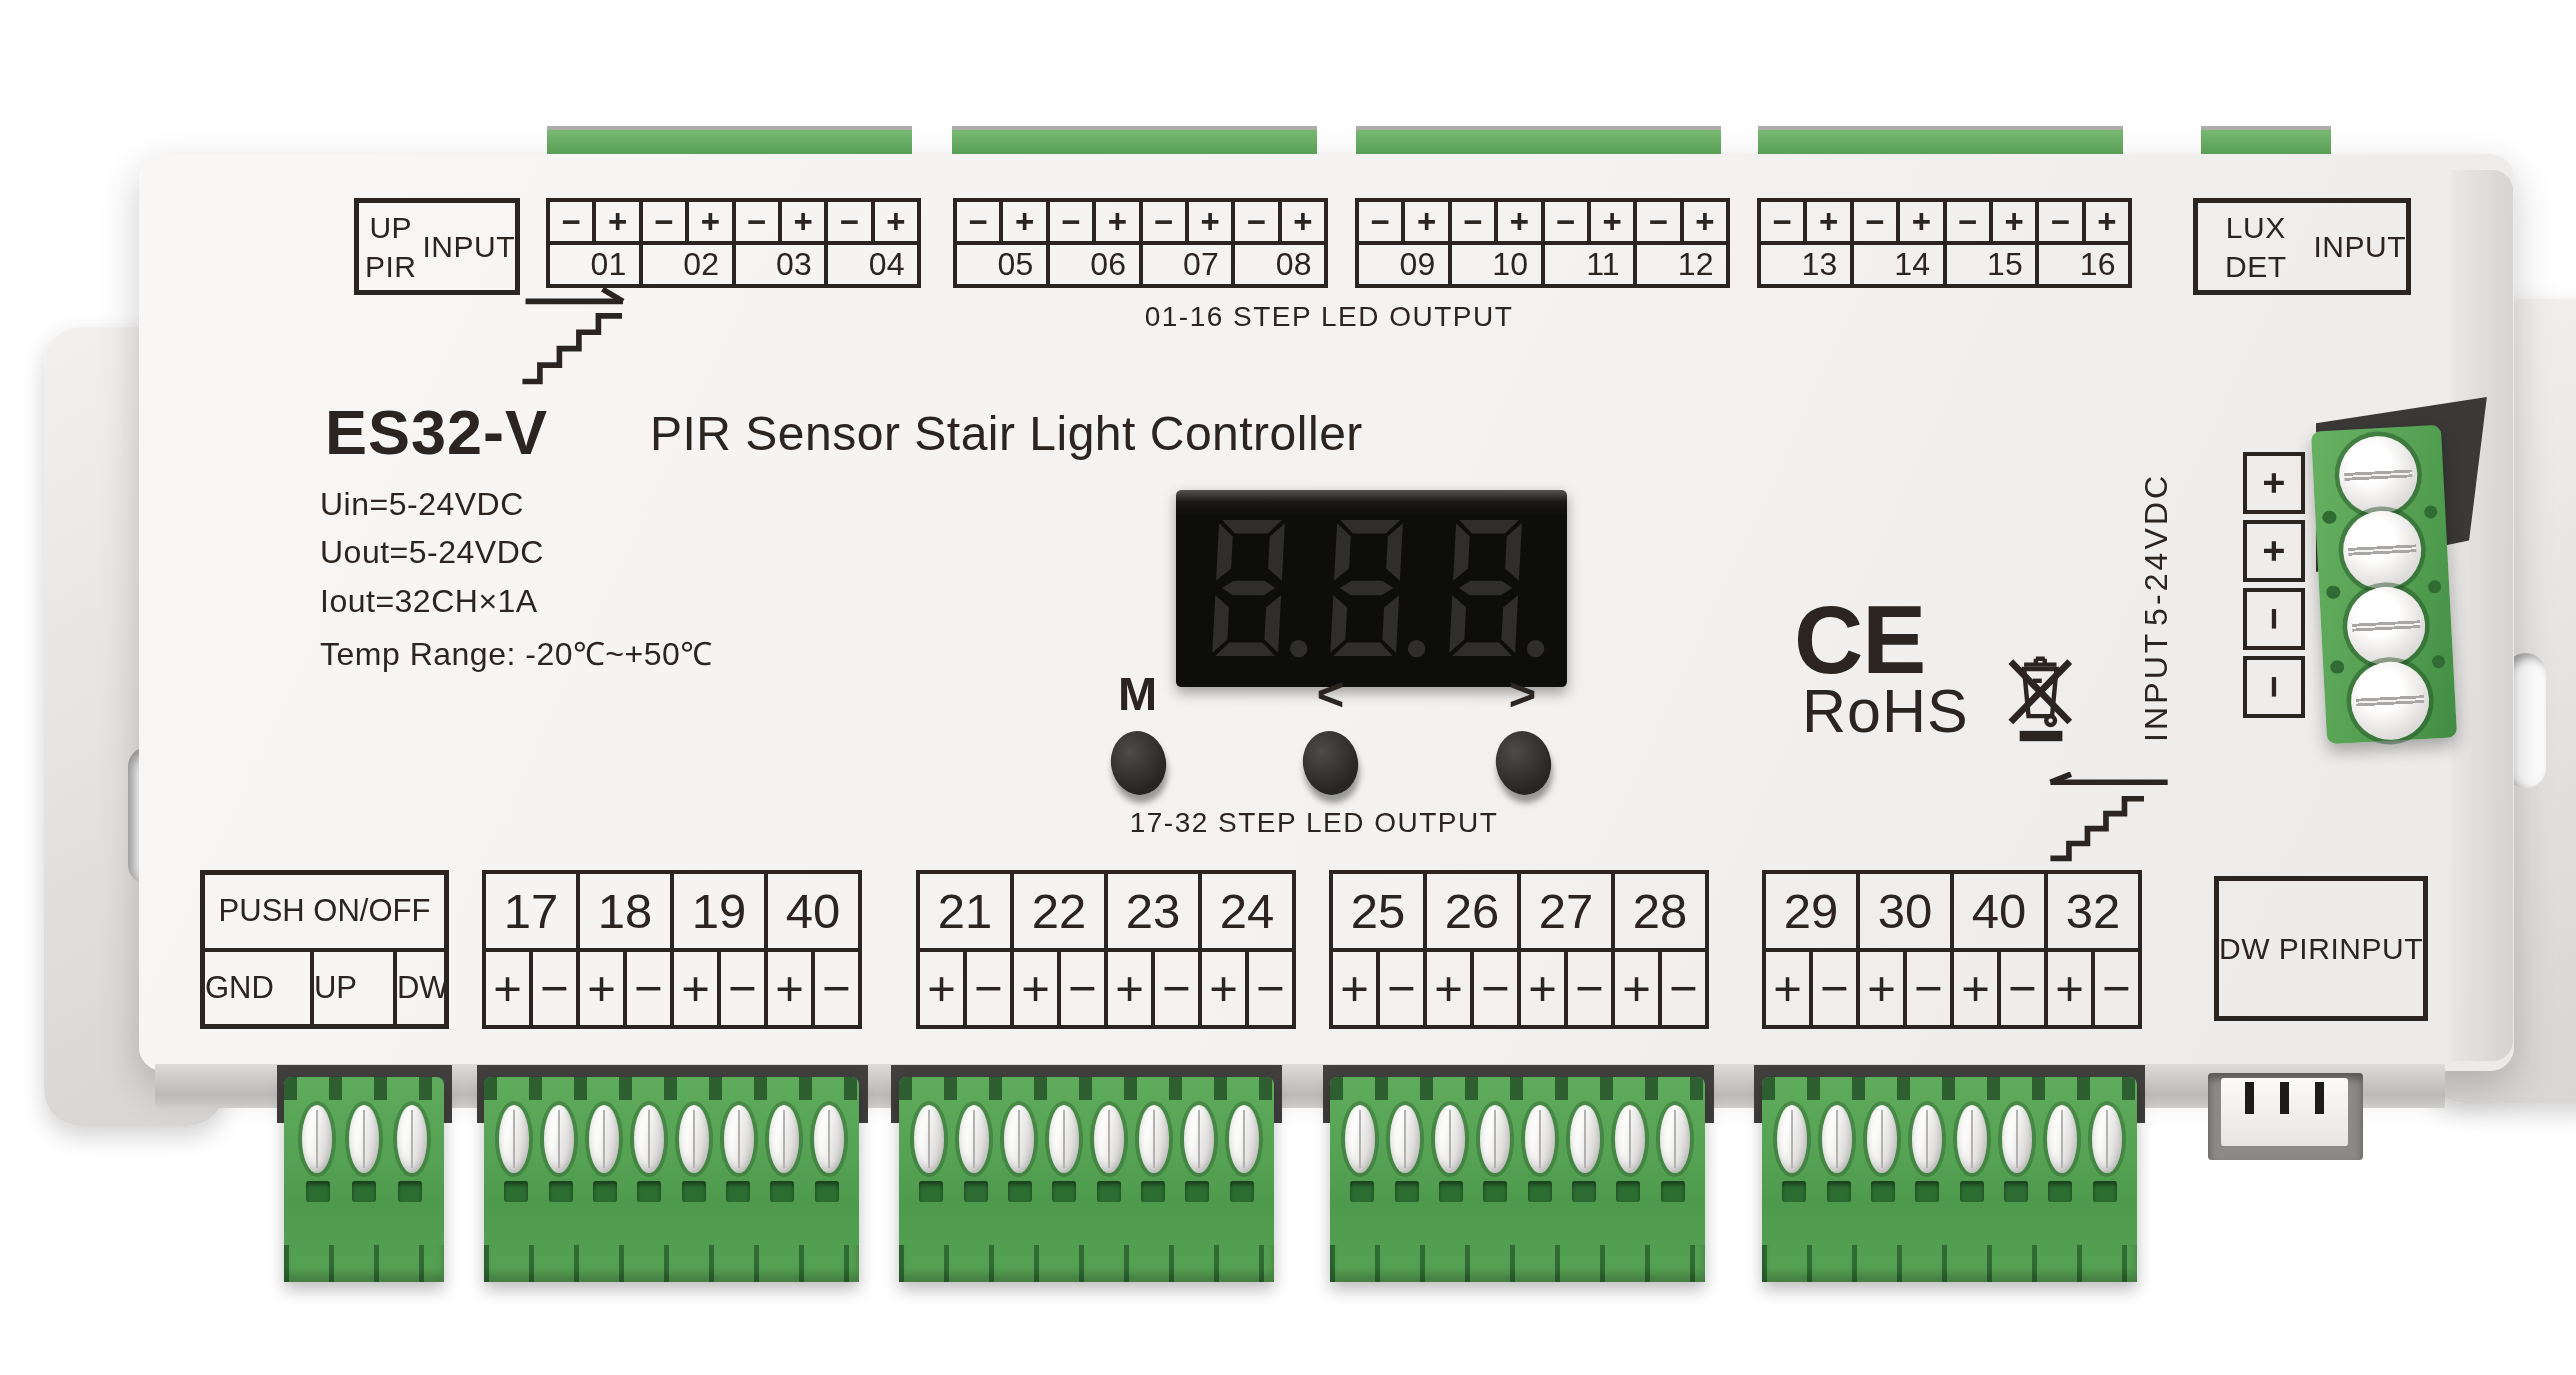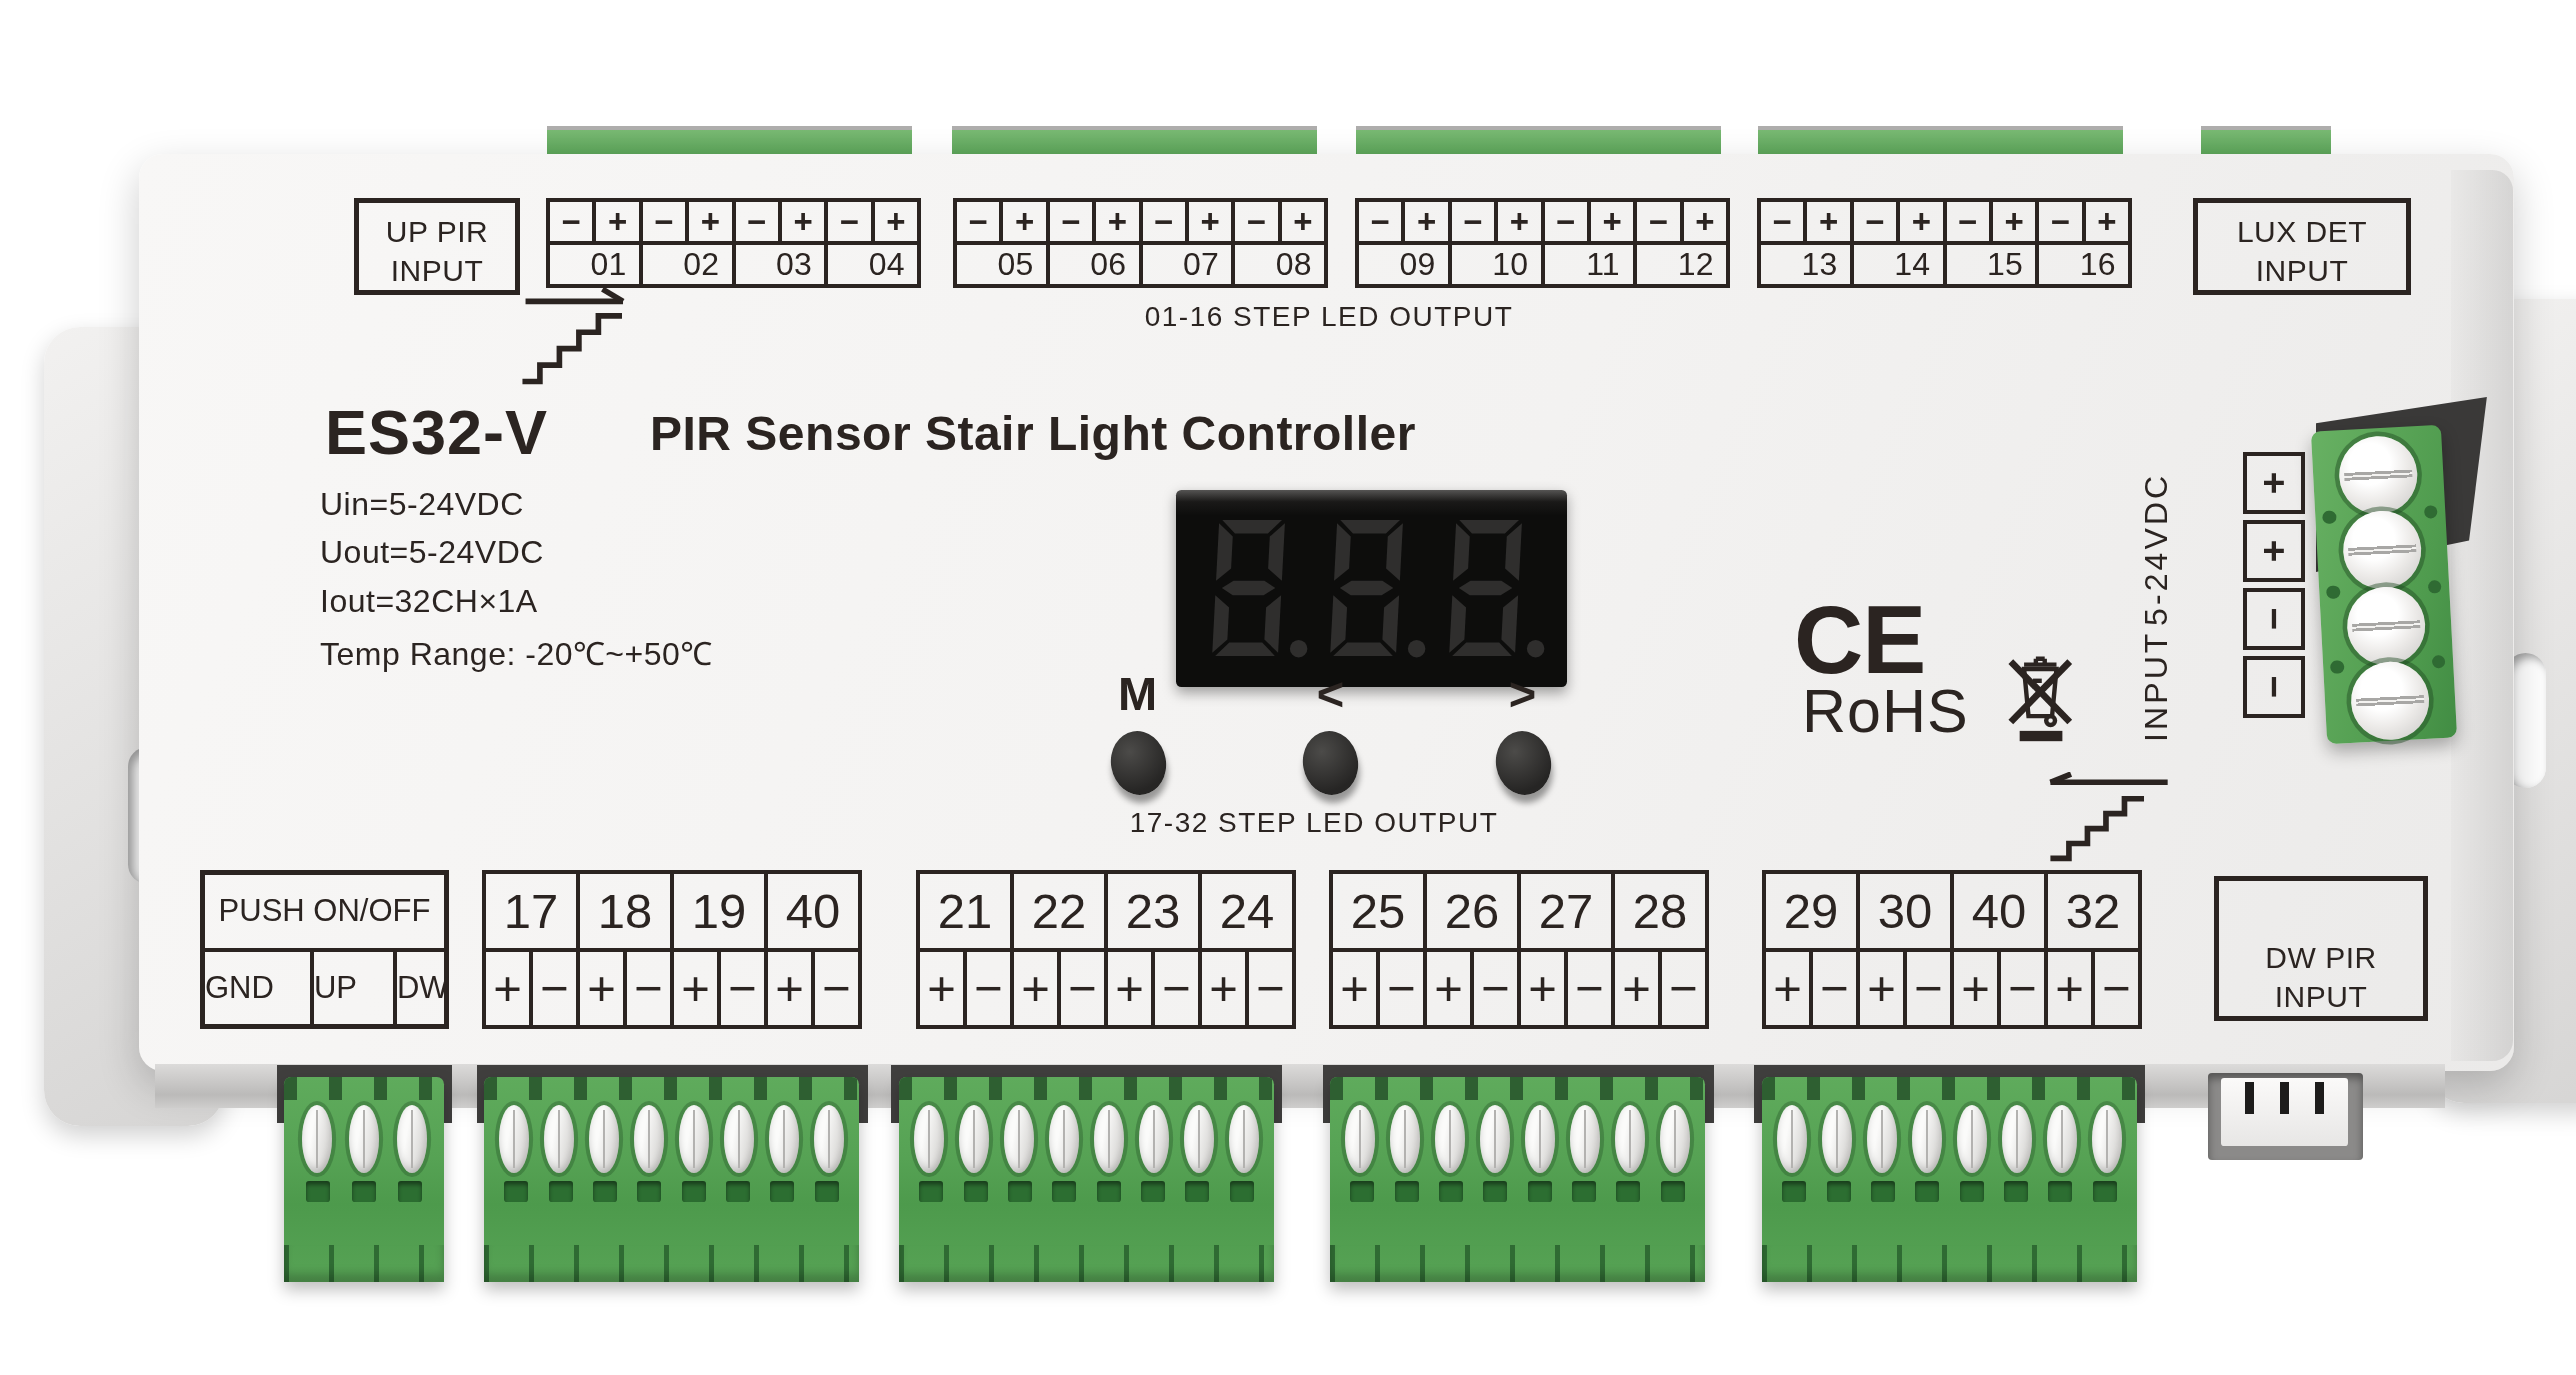--- a/index.html
+++ b/index.html
@@ -45,22 +45,22 @@
   .screw-ell::after{content:"";position:absolute;inset:8% 40%;
         background:linear-gradient(90deg,transparent 0 30%,#b3b2b0 30% 48%,#f2f1ef 48% 58%,#b3b2b0 58% 74%,transparent 74%);}
   .gb-holes{height:27px;display:flex;align-items:center;justify-content:space-evenly;}
   .gb-hole{width:24px;height:21.6px;border-radius:3.1px;background:#2c6e31;
         box-shadow:inset 0 3.6px 4.6px rgba(0,0,0,.45);}
   .gb-body{flex:1;}
   .gb-feet{height:37px;background:repeating-linear-gradient(90deg,#2f6b33 0 5.2px,transparent 5.2px 45px);
         box-shadow:inset 0 -8.2px 9.3px rgba(0,0,0,.22);}
 
   
-  .box-label{position:absolute;border:5.2px solid var(--ink);display:flex;flex-direction:column;
-        justify-content:flex-end;align-items:center;text-align:center;font-size:30px;line-height:1.30;
+  .box-label{position:absolute;border:5.2px solid var(--ink);display:flex;flex-direction:row;
+        justify-content:space-between;align-items:center;text-align:center;font-size:30px;line-height:1.30;
         font-weight:500;letter-spacing:0.5px;}
   .caption{position:absolute;text-align:center;font-size:28px;font-weight:500;letter-spacing:1.5px;}
 
   
   .tgroup{position:absolute;border:4.6px solid var(--ink);display:flex;flex-direction:column;background:transparent;}
   .tg-top{height:82px;}
   .tg-bottom{height:151px;}
   .trow{display:flex;flex:1;}
   .trow + .trow{border-top:4.1px solid var(--ink);}
   .tcell{flex:1;display:flex;align-items:center;justify-content:center;}
@@ -73,21 +73,21 @@
   
   .push-box{position:absolute;left:200px;top:870px;width:239px;height:149px;border:5.2px solid var(--ink);
         display:flex;flex-direction:column;}
   .push-row1{flex:1;display:flex;align-items:center;justify-content:center;font-size:31px;font-weight:500;}
   .push-row2{flex:1;display:flex;border-top:4.6px solid var(--ink);gap:36px;}
   .push-cell{flex:1;display:flex;align-items:center;justify-content:center;font-size:31px;font-weight:500;}
   .push-cell + .push-cell{border-left:4.6px solid var(--ink);}
 
   
   .model{position:absolute;left:325px;top:396px;font-size:63px;font-weight:bold;letter-spacing:1px;}
-  .title{position:absolute;left:650px;top:406px;font-size:48px;font-weight:bold;letter-spacing:0.5px;}
+  .title{position:absolute;left:650px;top:406px;font-size:48px;font-weight:normal;letter-spacing:0.5px;}
   .specs{position:absolute;left:320px;top:486px;display:flex;flex-direction:column;gap:11.3px;
         font-size:32px;font-weight:500;letter-spacing:0.5px;}
 
   
   .display-panel{position:absolute;left:1176px;top:490px;width:391px;height:197px;border-radius:5.2px;
         background:linear-gradient(180deg,#555453 0%,#1a1918 6%,var(--display-bg) 13%);
         box-shadow:0 5.2px 12.4px rgba(0,0,0,.35);}
   .digit{position:absolute;top:26px;}
 
   

